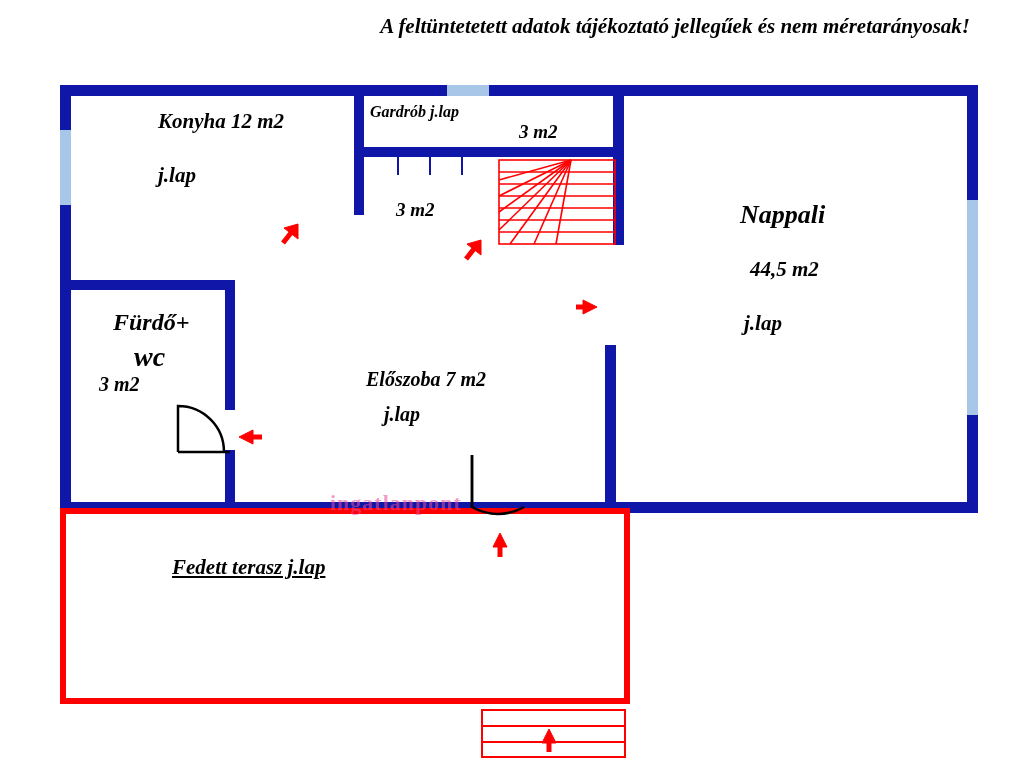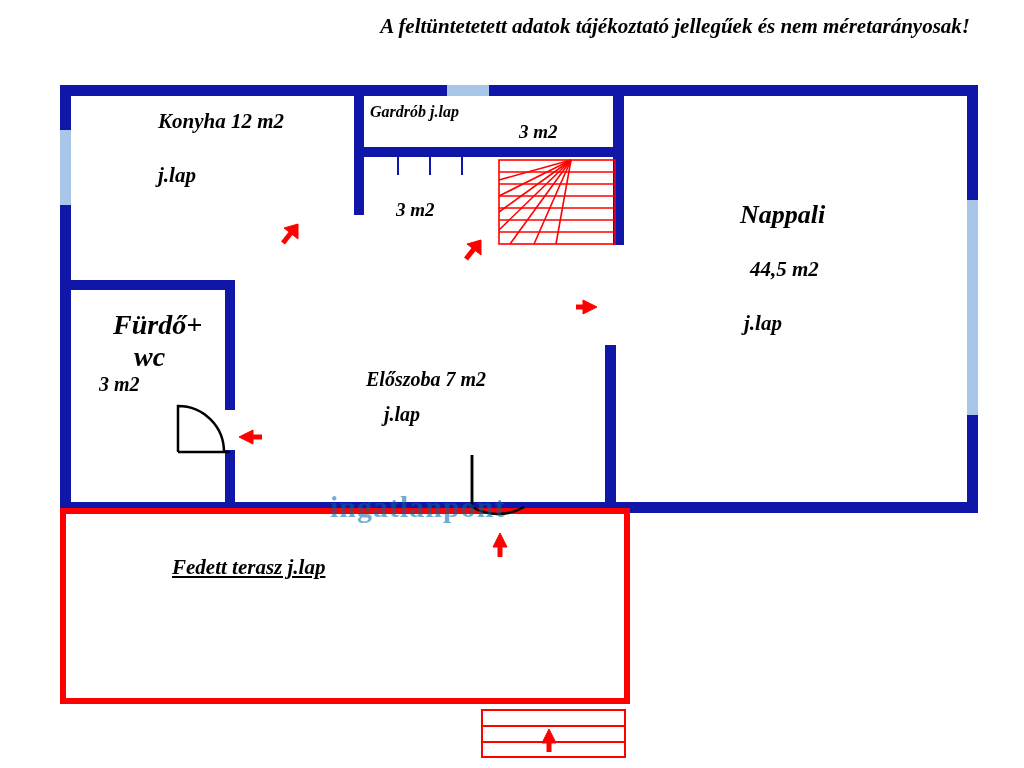--- a/index.html
+++ b/index.html
@@ -44,34 +44,34 @@
     line-height: 1.45;
   }
   .rl-konyha   { left: 158px; top: 106px; font-size: 21px; }
   .rl-konyha2  { left: 158px; top: 160px; font-size: 21px; }
   .rl-gardrob  { left: 370px; top: 100px; font-size: 16px; }
   .rl-gardrob2 { left: 519px; top: 118px; font-size: 19px; }
   .rl-gardrob3 { left: 396px; top: 196px; font-size: 19px; }
   .rl-nappali  { left: 740px; top: 196px; font-size: 26px; }
   .rl-nappali2 { left: 750px; top: 254px; font-size: 21px; }
   .rl-nappali3 { left: 744px; top: 308px; font-size: 21px; }
-  .rl-furdo    { left: 113px; top: 305px; font-size: 28px; }
+  .rl-furdo    { left: 113px; top: 305px; font-size: 24px; }
   .rl-furdo2   { left: 118px; top: 337px; font-size: 28px; margin-left: 16px; }
   .rl-furdo3   { left: 99px;  top: 370px; font-size: 20px; }
   .rl-eloszoba { left: 366px; top: 365px; font-size: 20px; }
   .rl-eloszoba2{ left: 384px; top: 400px; font-size: 20px; }
   .rl-terasz   { left: 172px; top: 552px; font-size: 21px; text-decoration: underline; }
   .watermark {
     position: absolute;
     left: 330px;
     top: 490px;
     font-family: "Liberation Serif", serif;
-    font-size: 30px;
+    font-size: 22px;
     font-weight: bold;
-    color: #0369a1;
+    color: #ec4899;
     opacity: 0.55;
     letter-spacing: 1px;
     white-space: nowrap;
   }
 </style>
 </head>
 <body>
 
 <div class="header-note">A feltüntetetett adatok tájékoztató jellegűek és nem méretarányosak!</div>
 

